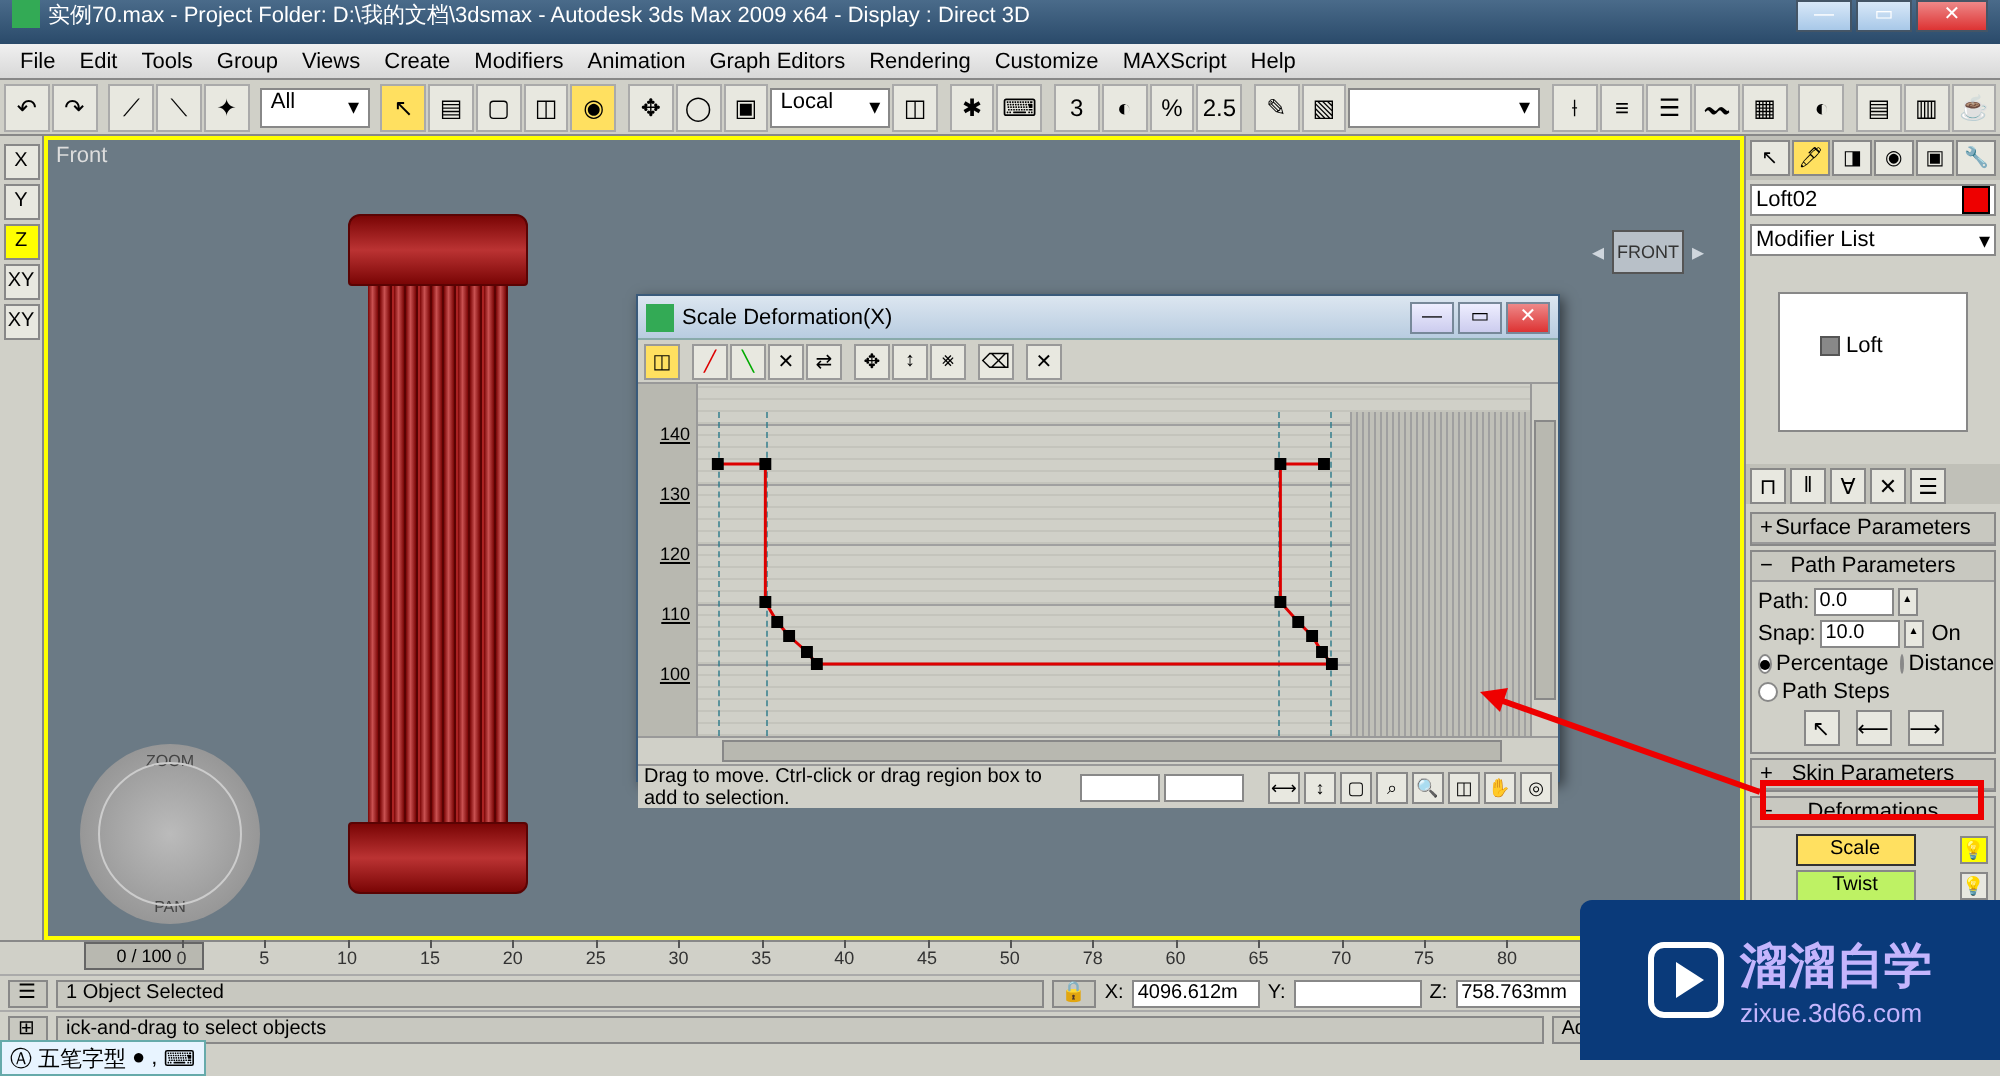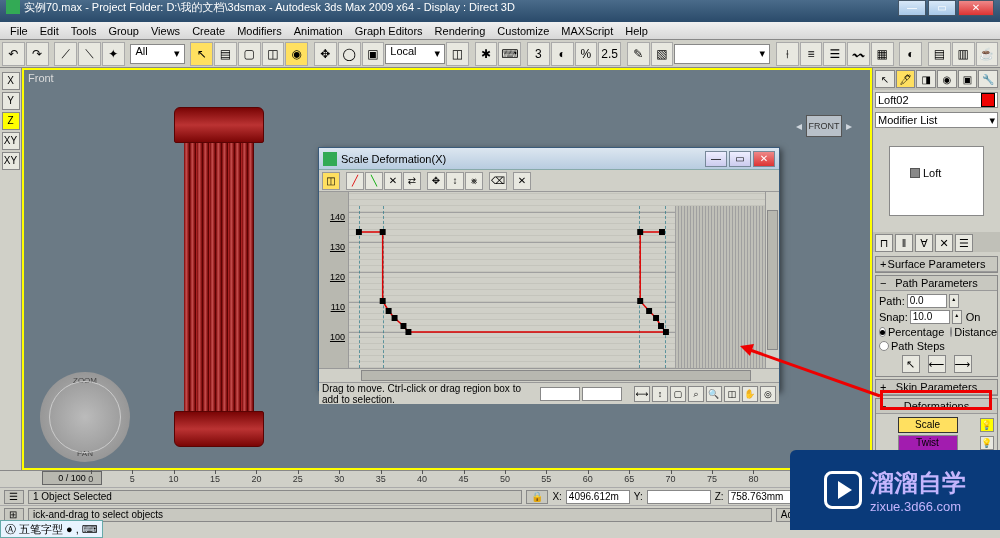--- a/index.html
+++ b/index.html
@@ -60,21 +60,21 @@
 .rollout-body { padding: 3px; font-size: 10px; }
 .rb-row { display: flex; align-items: center; gap: 2px; margin-bottom: 2px; }
 .rb-input { height: 14px; border: 1px solid #888; background: #fff; flex: 0 0 40px; padding: 0 2px; font-size: 10px; }
 .rb-spin { width: 10px; height: 14px; background: #e8e8e0; border: 1px solid #888; font-size: 6px; text-align: center; }
 .rb-radio { width: 10px; height: 10px; border: 1px solid #888; border-radius: 50%; background: #fff; display: inline-flex; align-items: center; justify-content: center; }
 .rb-radio.on::after { content: ""; width: 5px; height: 5px; background: #000; border-radius: 50%; }
 .rb-btns { display: flex; gap: 8px; justify-content: center; margin-top: 3px; }
 .rb-sbtn { width: 18px; height: 18px; border: 1px solid #888; background: #e8e8e0; display: flex; align-items: center; justify-content: center; }
 .scale-btn { width: 60px; height: 16px; border: 1px solid #333; background: #ffe060; text-align: center; line-height: 14px; font-size: 10px; margin: 0 auto; }
 .scale-light { width: 14px; height: 14px; border: 1px solid #888; background: #ff0; display: flex; align-items: center; justify-content: center; font-size: 9px; }
-.twist-btn { width: 60px; height: 16px; border: 1px solid #888; background: #a21caf; text-align: center; line-height: 14px; font-size: 10px; margin: 0 auto; }
+.twist-btn { width: 60px; height: 16px; border: 1px solid #888; background: #bef264; text-align: center; line-height: 14px; font-size: 10px; margin: 0 auto; }
 
 
 .redbox { position: absolute; border: 3px solid #e00; pointer-events: none; }
 
 
 .dialog { position: absolute; top: 147px; left: 318px; width: 462px; height: 244px; background: #cfcfc7; border: 1px solid #3a5a7a; box-shadow: 2px 2px 6px rgba(0,0,0,0.5); }
 .dlg-title { height: 22px; background: linear-gradient(#dce6f0,#b8cce0); display: flex; align-items: center; padding: 0 4px; border-bottom: 1px solid #8aa; }
 .dlg-title .dt-icon { width: 14px; height: 14px; background: #3a5; margin-right: 4px; }
 .dlg-title .spacer { flex: 1; }
 .dlg-title .dwbtn { width: 22px; height: 16px; background: linear-gradient(#eef,#cce); border: 1px solid #789; margin-left: 2px; text-align: center; line-height: 14px; font-size: 10px; }
@@ -459,21 +459,21 @@
       <div class="tl-tick">5</div>
       <div class="tl-tick">10</div>
       <div class="tl-tick">15</div>
       <div class="tl-tick">20</div>
       <div class="tl-tick">25</div>
       <div class="tl-tick">30</div>
       <div class="tl-tick">35</div>
       <div class="tl-tick">40</div>
       <div class="tl-tick">45</div>
       <div class="tl-tick">50</div>
-      <div class="tl-tick">55</div>
+      <div class="tl-tick">78</div>
       <div class="tl-tick">60</div>
       <div class="tl-tick">65</div>
       <div class="tl-tick">70</div>
       <div class="tl-tick">75</div>
       <div class="tl-tick">80</div>
       <div class="tl-tick">85</div>
       <div class="tl-tick">90</div>
       <div class="tl-tick">95</div>
       <div class="tl-tick">100</div>
     </div>

